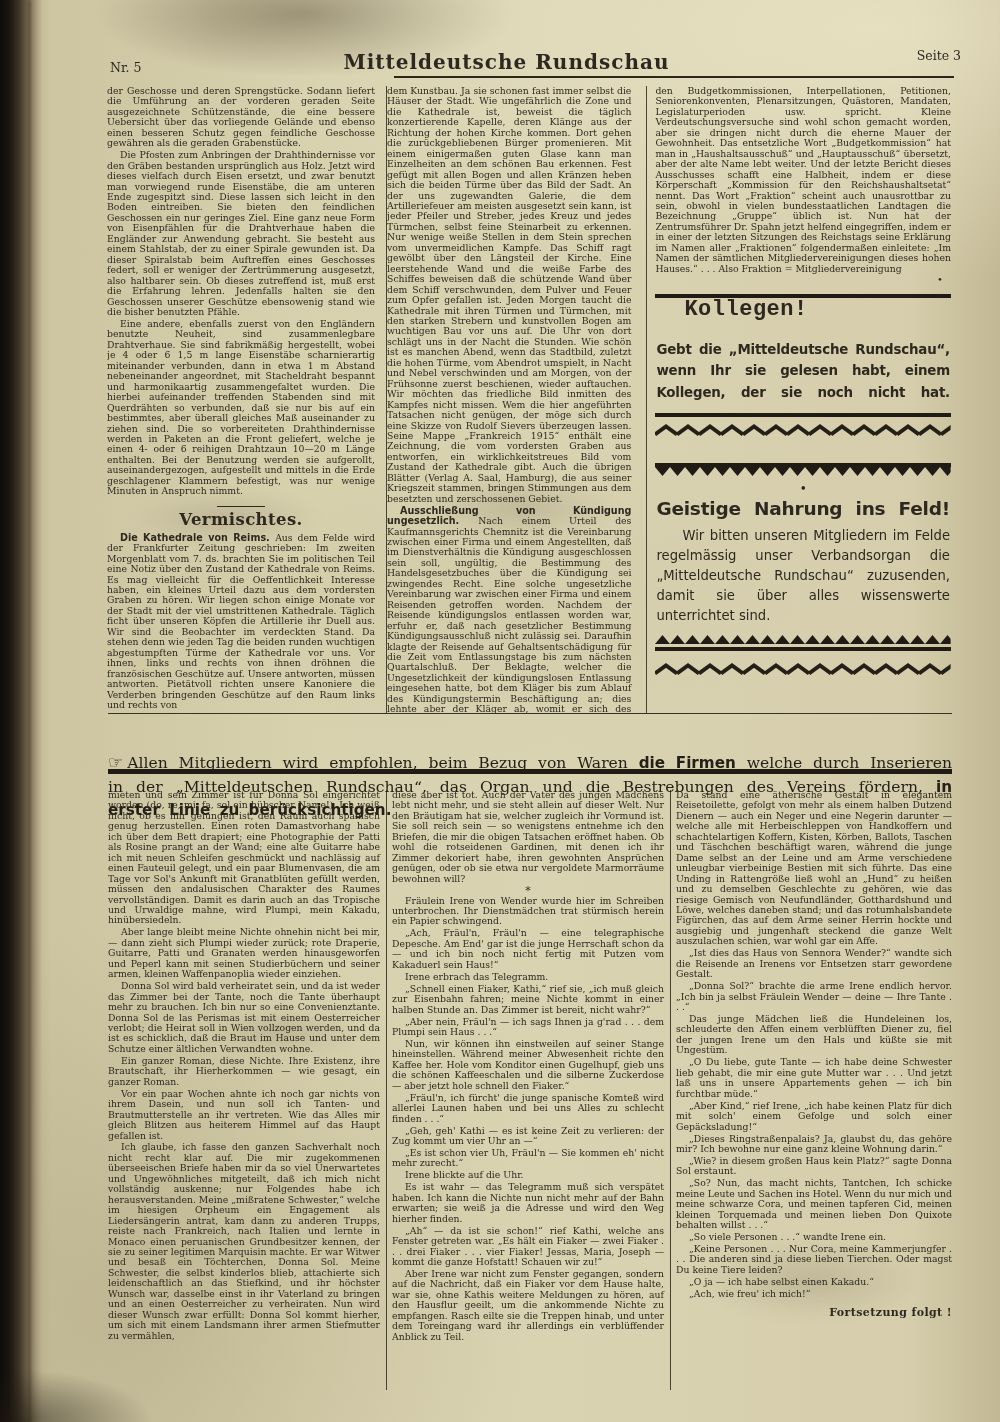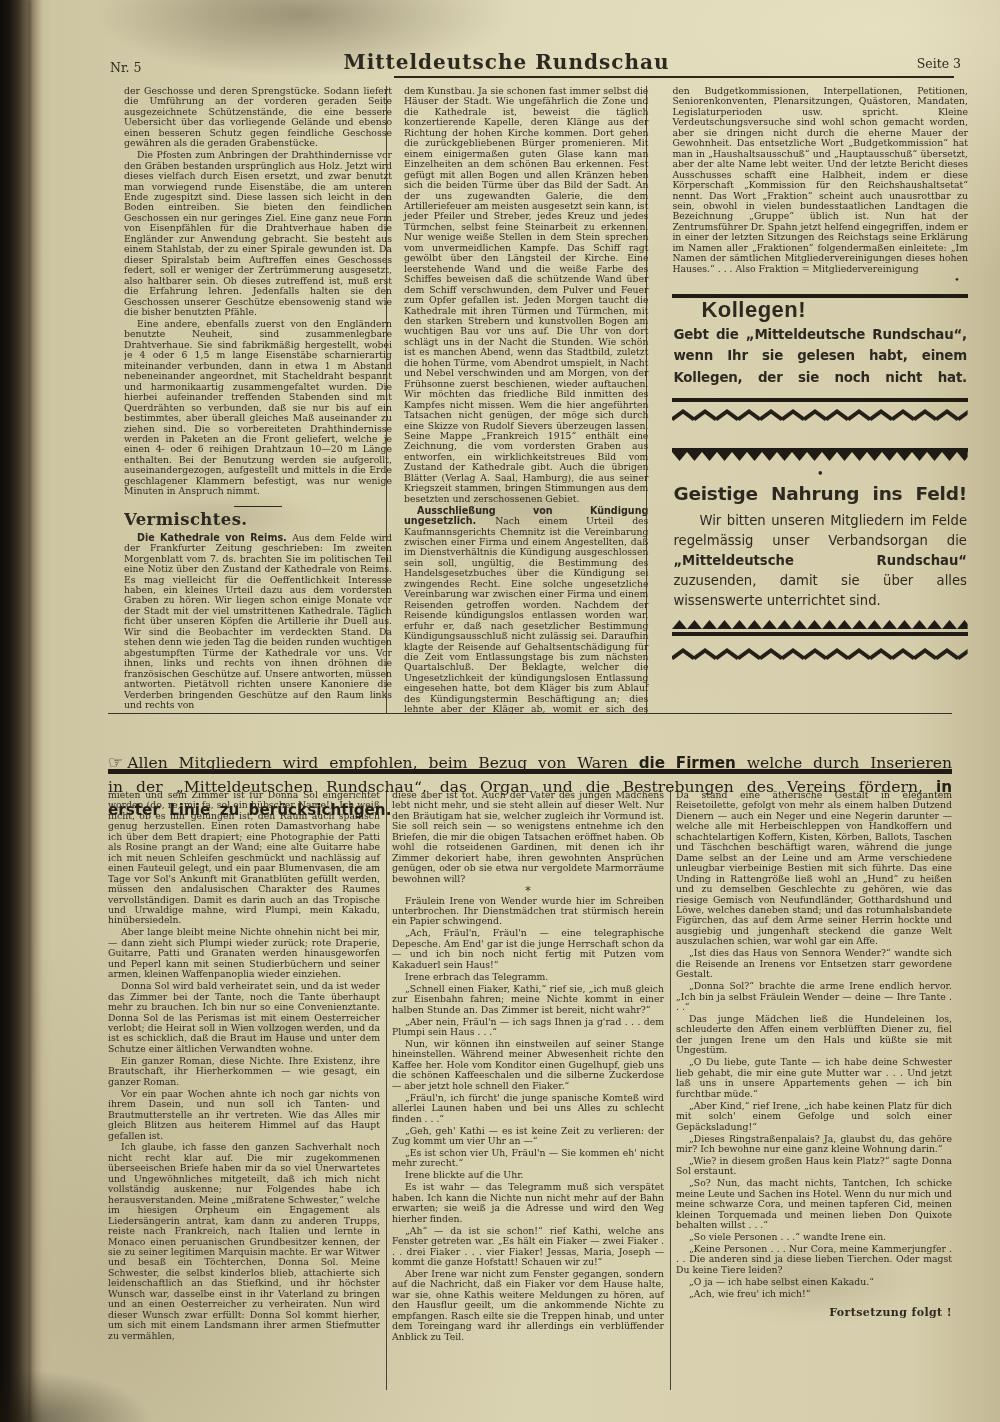--- a/index.html
+++ b/index.html
@@ -17,63 +17,63 @@
   .binding-streak{position:absolute;left:28px;top:0;width:3px;height:100%;background:rgba(60,50,34,.35);filter:blur(1px);}
   .corner-shadow{position:absolute;left:0;bottom:0;width:220px;height:90px;
     background:radial-gradient(180px 70px at 8% 100%, rgba(30,24,14,.55), rgba(30,24,14,0) 75%);}
   .right-edge{position:absolute;right:0;top:0;width:14px;height:100%;
     background:linear-gradient(90deg,rgba(140,128,100,0) 0%,rgba(140,128,100,.35) 70%,rgba(90,80,58,.5) 100%);}
   .ghost{position:absolute;border-radius:50%;filter:blur(6px);background:radial-gradient(closest-side,rgba(70,58,36,.16),rgba(70,58,36,0));}
 
   
   .header-issue{position:absolute;left:110px;top:60px;font-size:12.5px;}
   .header-title{position:absolute;left:0;right:0;top:50px;text-align:center;font-weight:bold;font-size:20px;letter-spacing:1px;}
-  .header-page{position:absolute;right:52px;top:56px;font-size:12.5px;}
+  .header-page{position:absolute;right:52px;top:48px;font-size:12.5px;}
   .header-rule{position:absolute;left:394px;top:76px;width:560px;height:1.6px;background:#2c261d;}
 
   
-  .top-section{position:absolute;left:124px;top:86px;width:844px;height:630px;display:flex;overflow:hidden;}
+  .top-section{position:absolute;left:107px;top:86px;width:844px;height:630px;display:flex;overflow:hidden;}
   .bottom-section{position:absolute;left:108px;top:790px;width:844px;height:602px;display:flex;overflow:hidden;}
   .colA{width:272px;margin-right:12px;}
   .colB-top{width:248px;margin-right:24px;}
   .colC-top{width:300px;}
   .colB-bot{width:272px;margin-right:12px;}
   .colC-bot{width:276px;}
   .col{font-size:9.3px;line-height:10.45px;text-align:justify;color:#2e2920;}
   .vrule{position:absolute;width:1px;background:rgba(46,41,32,.85);}
   .vr1{left:386px;top:86px;height:628px;}
   .vr2{left:646px;top:86px;height:628px;}
   .vr3{left:386px;top:790px;height:600px;}
   .vr4{left:670px;top:790px;height:600px;}
 
   .para{margin:0 0 1.5px 0;text-indent:13px;}
   .para.cont{text-indent:0;}
   .runin{font-family:"DejaVu Sans",sans-serif;font-size:9.6px;font-weight:bold;}
-  .sec-head{text-align:left;font-weight:bold;font-size:16.5px;margin:8px 0 7px;letter-spacing:.4px;}
+  .sec-head{text-align:center;font-weight:bold;font-size:16.5px;margin:8px 0 7px;letter-spacing:.4px;}
   .mini-rule{width:48px;height:1.6px;background:#2e2920;margin:9px auto 0;}
   .star-div{text-align:center;font-size:11px;line-height:9px;margin:1px 0;}
   .dot-div{text-align:right;font-size:10px;line-height:7px;padding-right:8px;}
   .closing{text-align:right;font-weight:bold;font-size:11px;margin-top:9px;letter-spacing:.4px;}
 
   
   .kbox{margin-top:11px;}
   .bar{height:4.5px;background:#201b14;}
   .kbox-inner{padding:7px 1px 9px;}
-  .kbox-title{font-family:Liberation Sans, sans-serif;font-weight:bold;font-size:22px;padding-left:28px;margin-bottom:8px;letter-spacing:.5px;}
+  .kbox-title{font-family:Liberation Mono, monospace;font-weight:bold;font-size:22px;padding-left:28px;margin-bottom:23px;letter-spacing:.5px;}
   .kbox-line{font-family:"DejaVu Sans",sans-serif;font-weight:bold;font-size:13.4px;line-height:1.62;letter-spacing:-.2px;
     text-align:justify;text-align-last:justify;}
 
   .zigzag{margin-top:7px;}
   .feld{margin-top:23px;}
   .feld-dot{text-align:center;font-size:12px;line-height:11px;margin-top:5px;}
   .feld-title{font-family:"DejaVu Sans",sans-serif;font-weight:bold;font-size:18.5px;line-height:1.15;
     text-align:justify;text-align-last:justify;margin:3px 1px 7px;letter-spacing:-.2px;}
   .feld-text{font-family:"DejaVu Sans",sans-serif;font-size:13.2px;line-height:1.52;text-align:justify;
     text-indent:26px;margin:0 1px 9px;}
-  .feld-text b{font-weight:bold;}
+  .feld-text b{font-weight:normal;}
 
   
   .banner-rule-top{position:absolute;left:108px;top:713px;width:844px;height:1.2px;background:#39322a;}
   .banner{position:absolute;left:108px;top:750px;width:844px;font-size:15.6px;line-height:1.5;
     text-align:justify;word-spacing:4.5px;color:#241f17;}
   .banner b{font-family:"DejaVu Sans",sans-serif;font-size:15.2px;word-spacing:4px;}
   .manicule{font-family:"DejaVu Sans",sans-serif;font-size:17px;padding-right:4px;word-spacing:0;}
   .banner-rule-bottom{position:absolute;left:108px;top:769px;width:844px;height:4.5px;background:#201b14;}
 </style>
 </head>

